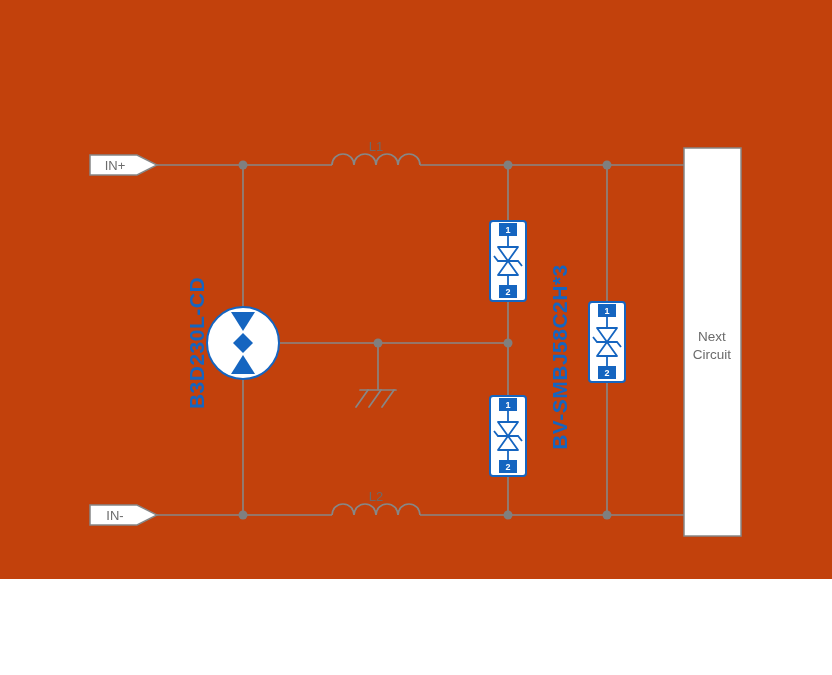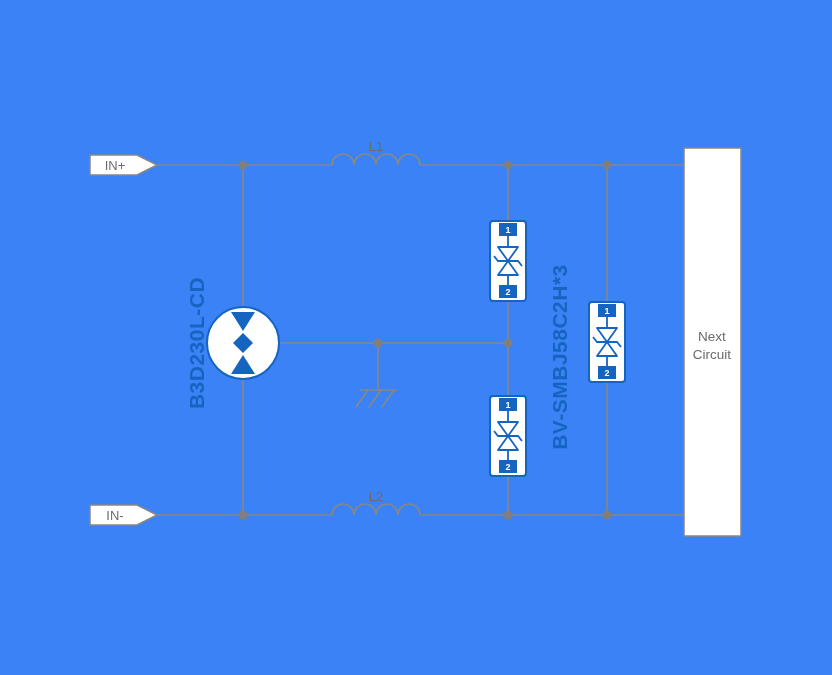--- a/index.html
+++ b/index.html
@@ -7,22 +7,22 @@
     padding: 0;
     background: #ffffff;
     width: 832px;
     height: 675px;
     overflow: hidden;
     font-family: "Liberation Sans", sans-serif;
   }
   .canvas {
     position: relative;
     width: 832px;
-    height: 675px;
-    background: #3b82f6;
+    height: 579px;
+    background: #c2410c;
   }
   svg { display: block; }
   svg text {
     font-family: "Liberation Sans", sans-serif;
     text-anchor: middle;
     dominant-baseline: central;
   }
   .wire   { fill: none; stroke: #878787; stroke-width: 1.6; }
   .coil   { fill: none; stroke: #878787; stroke-width: 1.7; }
   .term   { fill: #ffffff; stroke: #878787; stroke-width: 1.5; }

